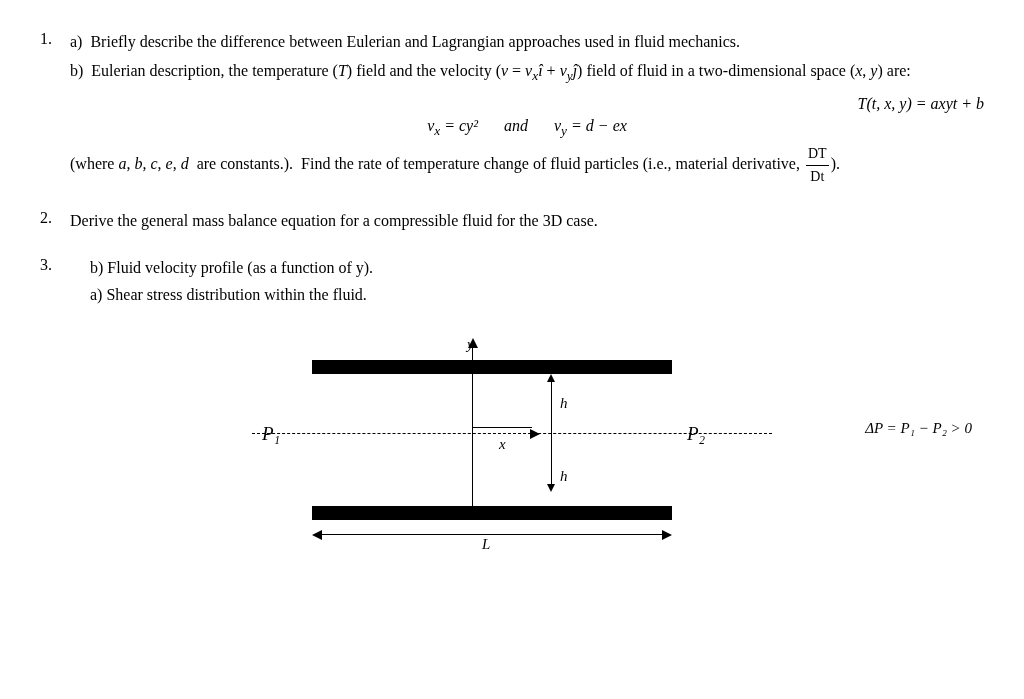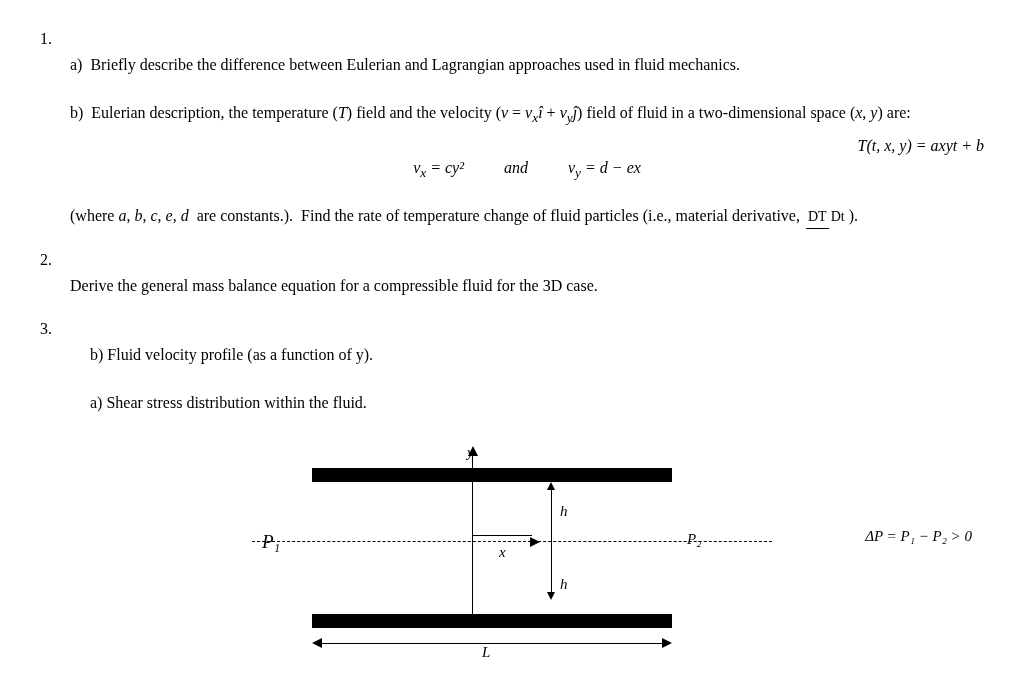--- a/index.html
+++ b/index.html
@@ -19,32 +19,31 @@
     .q-num {
       min-width: 30px;
       font-size: 16px;
     }
     .q-content {
       flex: 1;
     }
     .q-content p {
       margin-bottom: 4px;
       line-height: 1.55;
-      margin-top: 23px;
     }
     .math-center {
       text-align: right;
       margin: 8px 0 4px 0;
       font-style: italic;
     }
     .math-row {
       display: flex;
       justify-content: center;
       align-items: baseline;
-      gap: 40px;
+      gap: 26px;
       margin: 4px 0;
       font-style: italic;
     }
     .sub-list {
       margin-left: 20px;
     }
     .sub-list p {
       margin-bottom: 2px;
     }
     .diagram-area {
@@ -181,21 +180,21 @@
       left: 10px;
       font-style: italic;
       font-size: 19px;
     }
     
     .p2-label {
       position: absolute;
       top: 83px;
       left: 435px;
       font-style: italic;
-      font-size: 15px;
+      font-size: 19px;
     }
     
     .deltap-eq {
       position: absolute;
       top: 80px;
       right: -200px;
       font-style: italic;
       font-size: 15px;
       white-space: nowrap;
     }
@@ -211,21 +210,21 @@
       position: absolute;
       top: 34px;
       left: 220px;
       width: 1px;
       height: 132px;
       background: #000;
     }
     
     .frac {
       display: inline-flex;
-      flex-direction: row;
+      flex-direction: column;
       align-items: center;
       vertical-align: middle;
       margin: 0 2px;
     }
     .frac .num {
       border-bottom: 1px solid #000;
       padding: 0 2px;
       font-size: 14px;
     }
     .frac .den {

